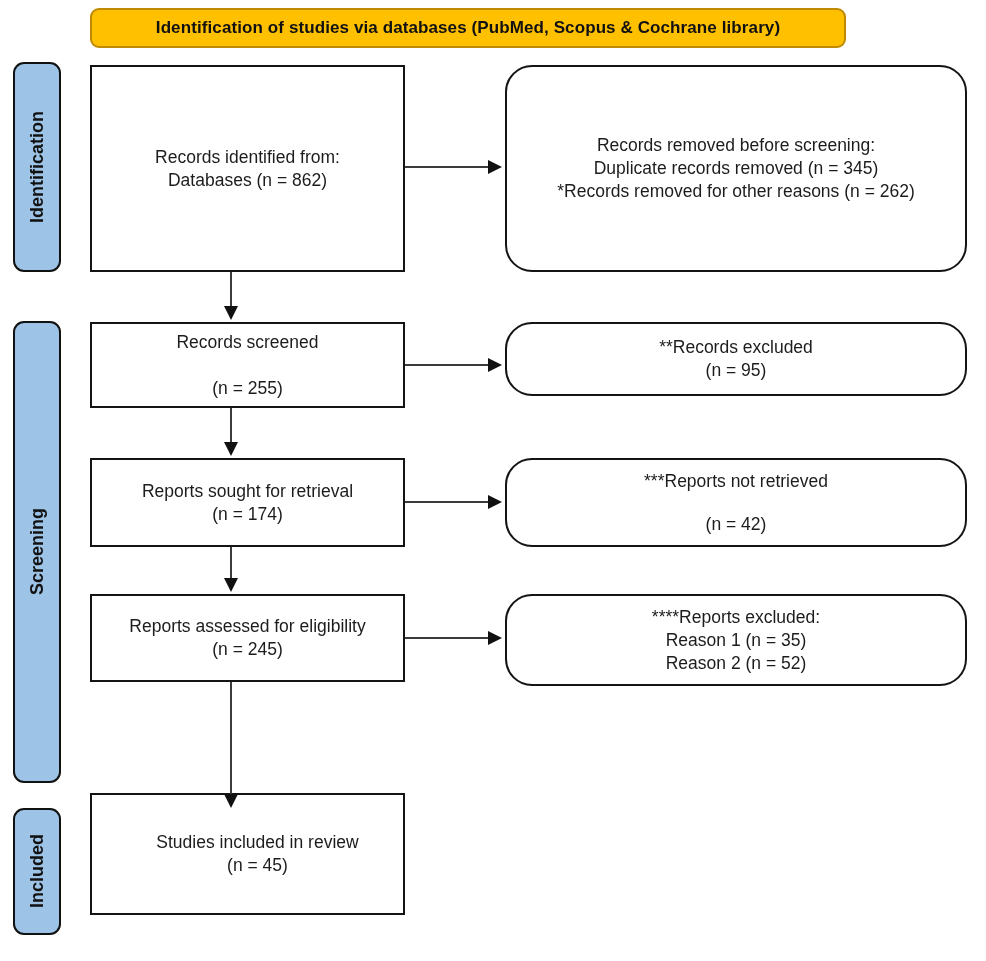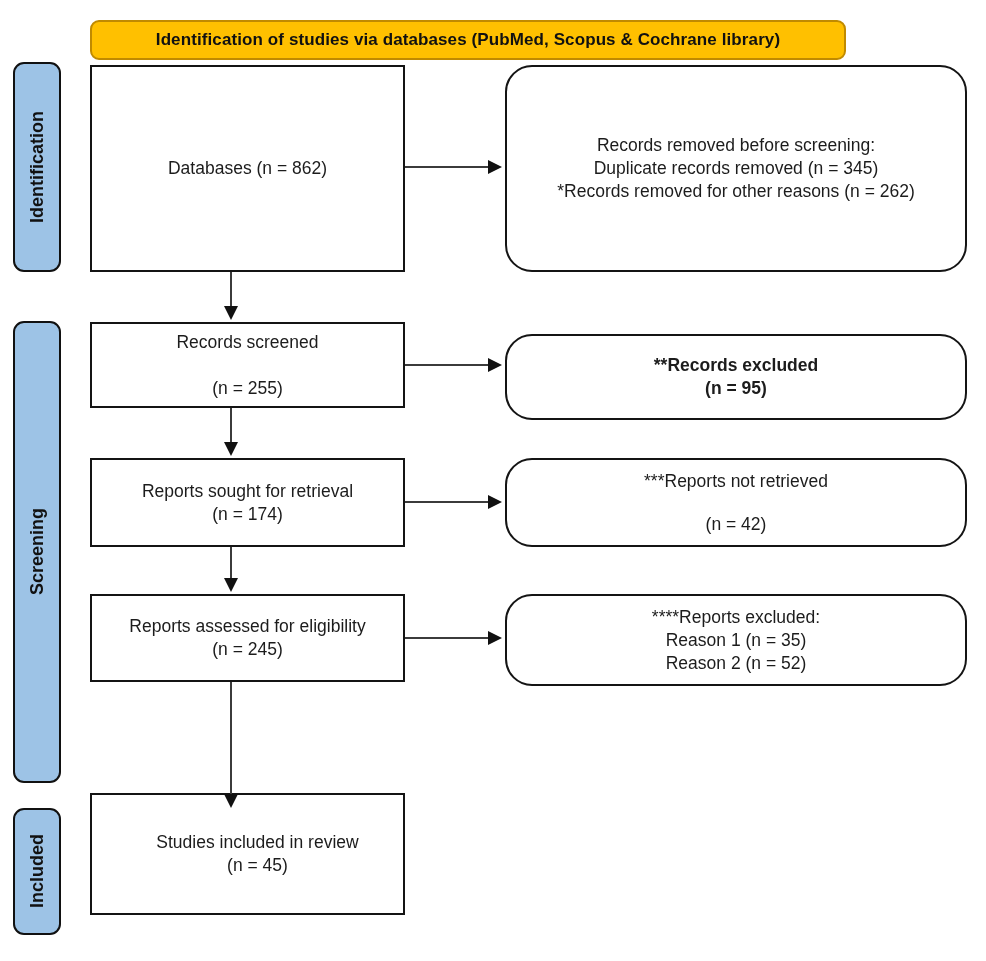--- a/index.html
+++ b/index.html
@@ -23,21 +23,20 @@
     border: 2px solid var(--banner-border, #C08A00);
     border-radius: 9px;
     box-sizing: border-box;
     display: flex;
     align-items: center;
     justify-content: center;
     font-weight: bold;
     font-size: 17px;
     color: #111111;
     letter-spacing: 0.1px;
-    margin-top: 12px;
   }
   .stage {
     position: absolute;
     left: 13px;
     width: 48px;
     background: var(--stage-fill, #9DC3E6);
     border: 2.5px solid #111111;
     border-radius: 11px;
     box-sizing: border-box;
     display: flex;
@@ -67,21 +66,21 @@
     text-align: center;
     font-size: 17.5px;
     line-height: 23px;
     color: #1c1c1c;
   }
   .col-left  { left: 90px;  width: 315px; }
   .col-right { left: 505px; width: 462px; border-radius: 27px; }
   .box-a  { top: 65px;  height: 207px; }
   .box-r1 { top: 65px;  height: 207px; }
   .box-b  { top: 322px; height: 86px; gap: 23px; }
-  .box-r2 { top: 334px; height: 86px; font-weight: bold; }
+  .box-r2 { top: 322px; height: 74px; }
   .box-c  { top: 458px; height: 89px; }
   .box-r3 { top: 458px; height: 89px; gap: 20px; }
   .box-d  { top: 594px; height: 88px; }
   .box-r4 { top: 594px; height: 92px; }
   .box-e  { top: 793px; height: 122px; padding-left: 20px; }
   svg.arrows {
     position: absolute;
     left: 0; top: 0;
     width: 986px; height: 961px;
     pointer-events: none;
@@ -102,20 +101,21 @@
     <span>Identification</span>
   </div>
   <div class="stage stage-screening">
     <span>Screening</span>
   </div>
   <div class="stage stage-included">
     <span>Included</span>
   </div>
 
   <div class="fbox col-left box-a">
+    <div>Records identified from:</div>
     <div>Databases (n = 862)</div>
   </div>
   <div class="fbox col-left box-b">
     <div>Records screened</div>
     <div>(n = 255)</div>
   </div>
   <div class="fbox col-left box-c">
     <div>Reports sought for retrieval</div>
     <div>(n = 174)</div>
   </div>

